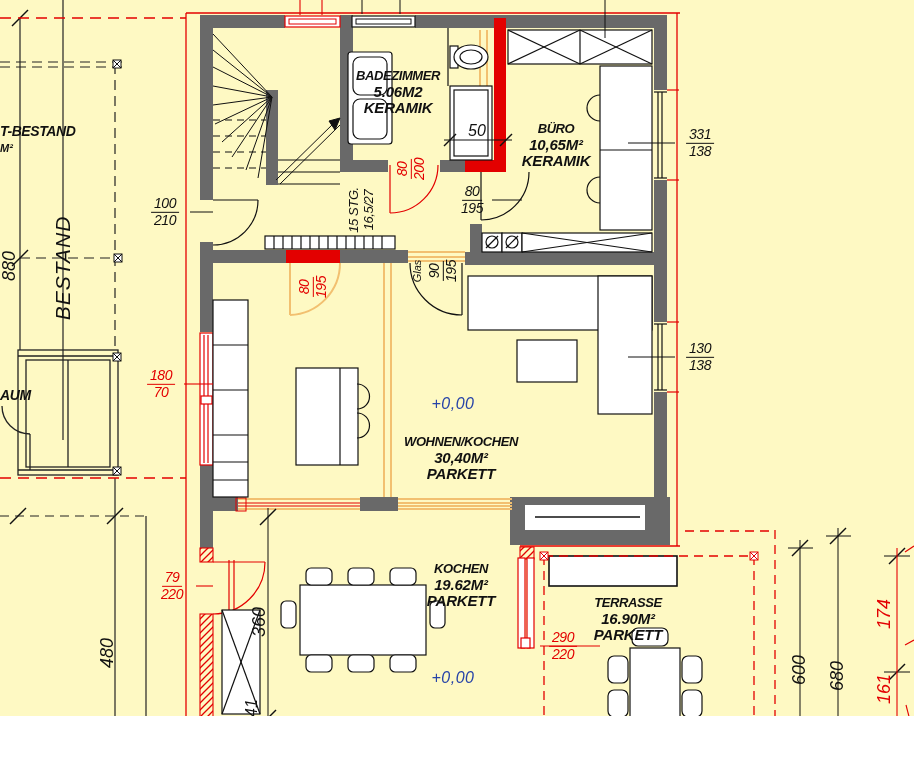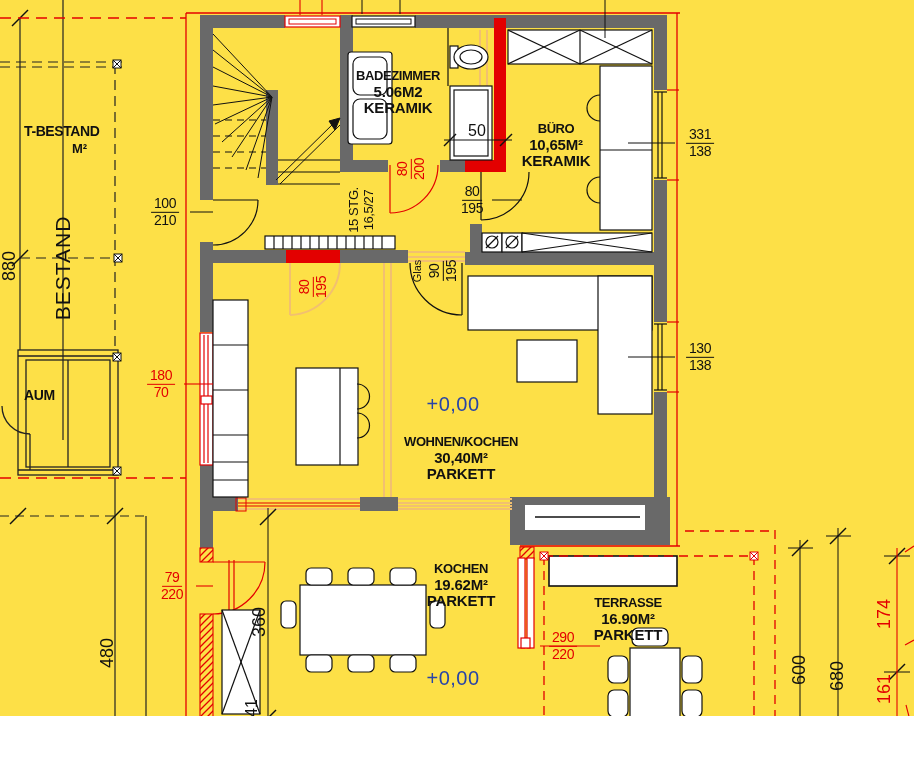--- a/index.html
+++ b/index.html
@@ -1,36 +1,36 @@
 <!DOCTYPE html>
 <html><head>
 <meta charset="utf-8">
 <style>
   html,body{margin:0;padding:0;background:#fff;}
-  #plan{position:relative;width:914px;height:716px;overflow:hidden;background:#fde047;
-        font-family:"Liberation Sans",sans-serif;}
+  #plan{position:relative;width:914px;height:716px;overflow:hidden;background:#fef9c3;
+        font-family:"Liberation Sans",sans-serif;font-style:italic;}
   svg{position:absolute;left:0;top:0;}
   .lbl{position:absolute;color:#111;white-space:nowrap;transform:translate(-50%,-50%);
        font-family:"Liberation Sans",sans-serif;}
-  .left0{transform:translate(0,-50%);padding-left:24px;}
+  .left0{transform:translate(0,-50%);}
   .rot{transform:translate(-50%,-50%) rotate(-90deg);}
   .red{color:#e30000;}
-  .blue{color:#2744a8;font-size:20px;letter-spacing:.5px;}
+  .blue{color:#2744a8;font-size:16px;letter-spacing:.5px;}
   .room{text-align:center;line-height:1.12;}
   .room .nm{font-weight:bold;font-size:13px;letter-spacing:-.4px;}
   .room .ar,.room .fl{font-size:15px;font-weight:bold;letter-spacing:-.2px;}
   .dim{display:flex;flex-direction:column;align-items:center;font-size:14px;
        line-height:1.12;letter-spacing:-.5px;}
   .dim .t{border-bottom:1.4px solid currentColor;padding:0 3px;}
   .dim .b{padding:0 3px;}
   .small{font-size:16px;}
   .big{font-size:18px;}
   .stair-lbl{text-align:center;font-size:13px;line-height:1.15;letter-spacing:-.4px;}
   .bold14{font-weight:bold;font-size:14px;letter-spacing:-.4px;}
-  .tiny{font-weight:bold;font-size:13px;margin-left:48px;}
+  .tiny{font-weight:bold;font-size:11px;}
   .axis{font-size:21px;letter-spacing:1px;}
   .glas{font-size:11px;}
 </style>
 </head>
 <body>
 
 <div id="plan">
 
 <svg width="914" height="780" viewBox="0 0 914 780">
   <defs>

